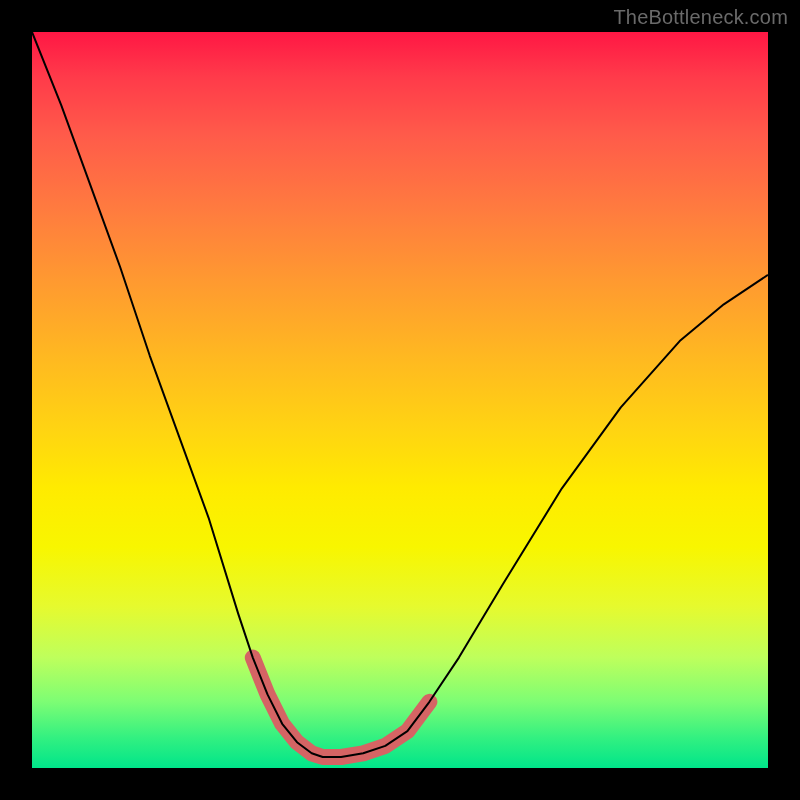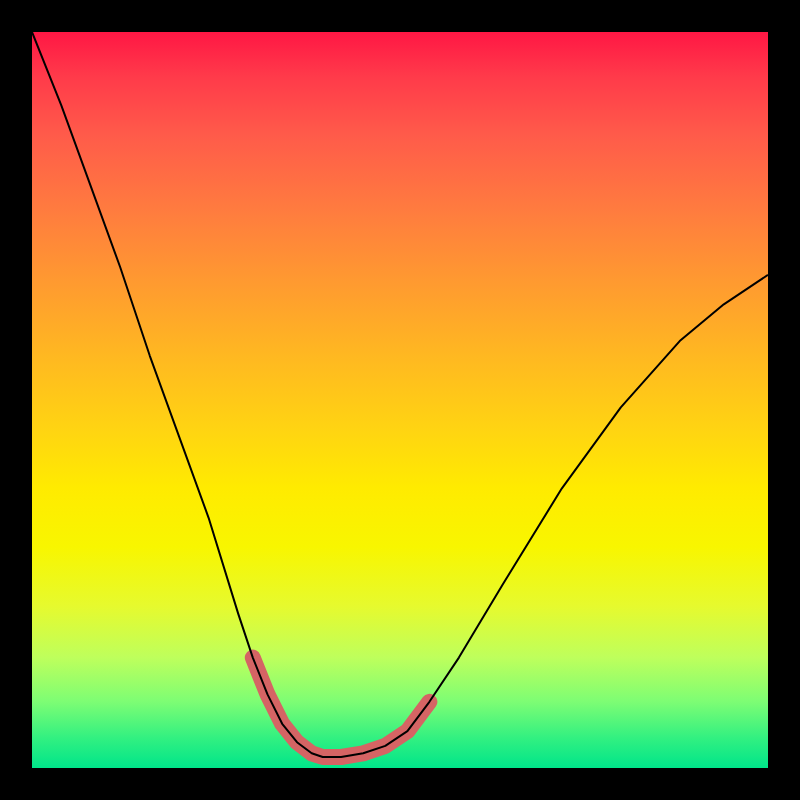--- a/index.html
+++ b/index.html
@@ -63,13 +63,14 @@
 <body>
 
 <div class="frame">
   <div class="plot-area"></div>
 
   <svg class="overlay" viewBox="0 0 736 736" preserveAspectRatio="none">
     <path fill="none" stroke="#d56464" stroke-width="16" stroke-linecap="round" stroke-linejoin="round" d="M220.8 625.6 L235.5 662.4 L250.2 691.8 L265.0 710.2 L279.7 721.3 L290.7 725.0 L309.1 725.0 L331.2 721.3 L353.3 713.9 L375.4 699.2 L397.4 669.8"></path>
     <path fill="none" stroke="#000" stroke-width="2" stroke-linejoin="round" d="M0.0 0.0 L29.4 73.6 L58.9 154.6 L88.3 235.5 L117.8 323.8 L147.2 404.8 L176.6 485.8 L206.1 581.4 L220.8 625.6 L235.5 662.4 L250.2 691.8 L265.0 710.2 L279.7 721.3 L290.7 725.0 L309.1 725.0 L331.2 721.3 L353.3 713.9 L375.4 699.2 L397.4 669.8 L426.9 625.6 L471.0 552.0 L529.9 456.3 L588.8 375.4 L647.7 309.1 L691.8 272.3 L736.0 242.9"></path>
   </svg>
 
+  <div class="watermark">TheBottleneck.com</div>
 </div>
 
 </body></html>

